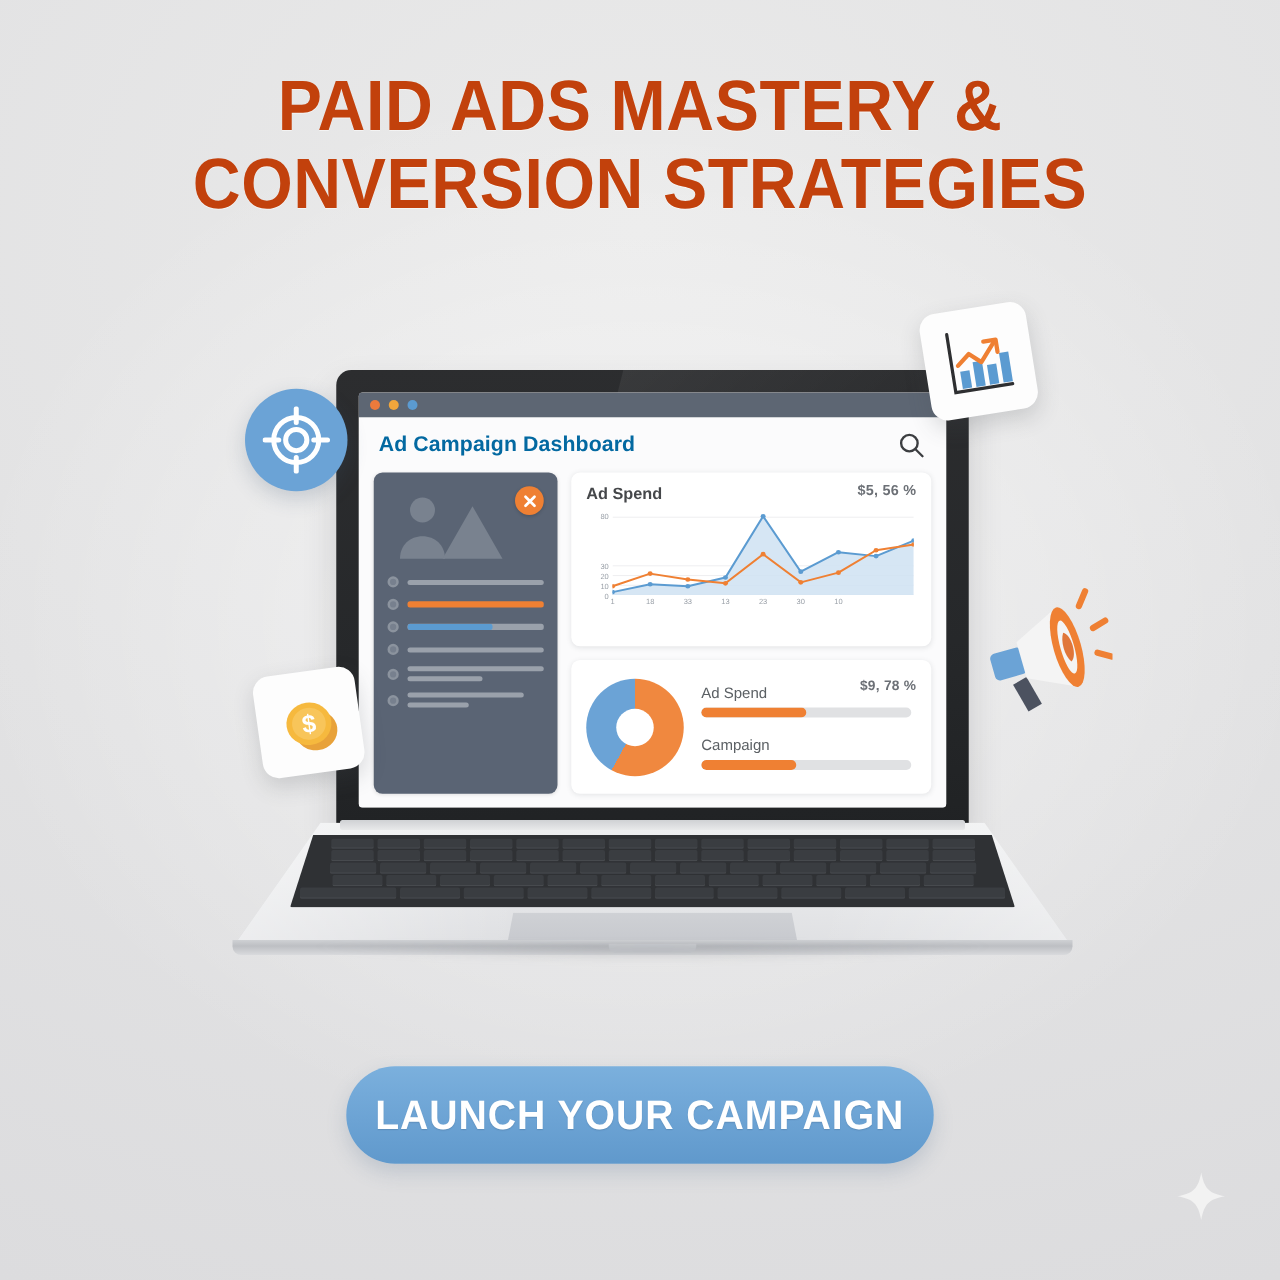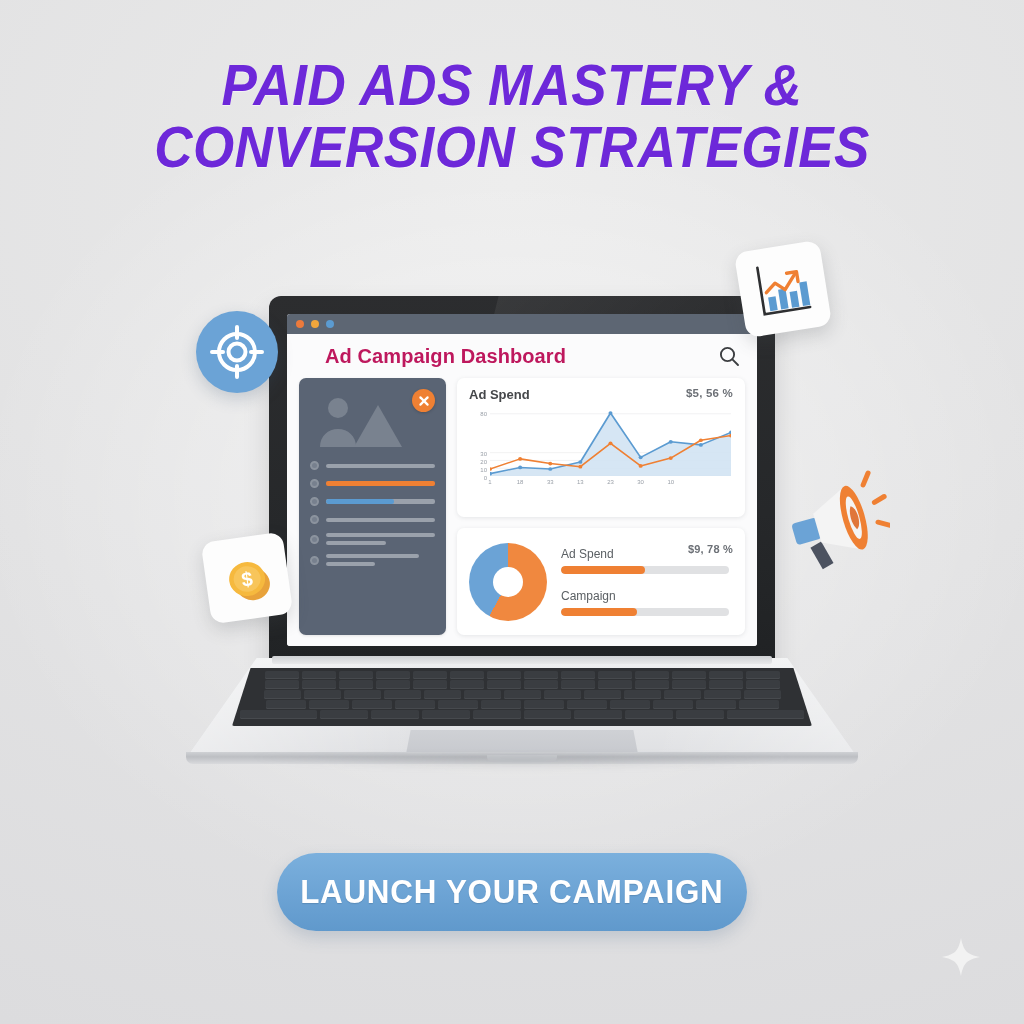--- a/index.html
+++ b/index.html
@@ -12,25 +12,24 @@
   
   #bg-wrap{position:absolute;inset:0;
     background:
       radial-gradient(120% 90% at 50% 18%, #eaeaea 0%, #e2e2e3 55%, #dcdcde 100%);
   }
   #bg-vignette{position:absolute;inset:0;
     background:radial-gradient(75% 60% at 50% 48%, rgba(255,255,255,.55) 0%, rgba(255,255,255,0) 70%);
   }
   
   #headline{position:absolute;left:0;right:0;top:58px;text-align:center;
-    color:#6d28d9;
+    color:#c2410c;
     font-weight:700;
     letter-spacing:.5px;
     line-height:.97;
-    font-style:italic;
   }
   #headline .line{
     display:block;
     font-size:58px;
     font-weight:700;
     transform:scaleX(.93);
     text-shadow:0 1px 0 rgba(255,255,255,.5);
   }
   #headline .l1{font-size:57px;}
   #headline .l2{font-size:57px;margin-top:7px;}
@@ -54,21 +53,21 @@
     background:#f3f3f4;border-radius:3px;overflow:hidden;}
   
   .titlebar{height:20px;background:#5d6673;display:flex;align-items:center;padding-left:9px;gap:7px;}
   .dot{width:8px;height:8px;border-radius:50%;}
   .dot.o{background:#ec7a3c;}
   .dot.y{background:#f0a63c;}
   .dot.b{background:#5b9bd1;}
 
   .winbody{background:#fbfbfc;height:calc(100% - 20px);position:relative;}
   .appbar{height:44px;display:flex;align-items:center;padding:0 16px;}
-  .app-title{font-size:20px;color:#be185d;font-weight:600;letter-spacing:.1px;margin-left:22px;}
+  .app-title{font-size:17px;color:#0369a1;font-weight:600;letter-spacing:.1px;}
   .searchbtn{margin-left:auto;width:24px;height:24px;position:relative;}
   .searchbtn svg{display:block;}
 
   .content{position:absolute;left:12px;right:12px;top:44px;bottom:11px;display:flex;gap:11px;}
 
   
   .sidebar{width:125px;background:#5a6474;border-radius:7px;padding:13px 11px;position:relative;
     box-shadow:0 1px 3px rgba(0,0,0,.1);}
   .ph-img{height:56px;position:relative;margin:2px 2px 12px 2px;}
   .closebtn{position:absolute;right:-2px;top:-4px;width:23px;height:23px;border-radius:50%;

